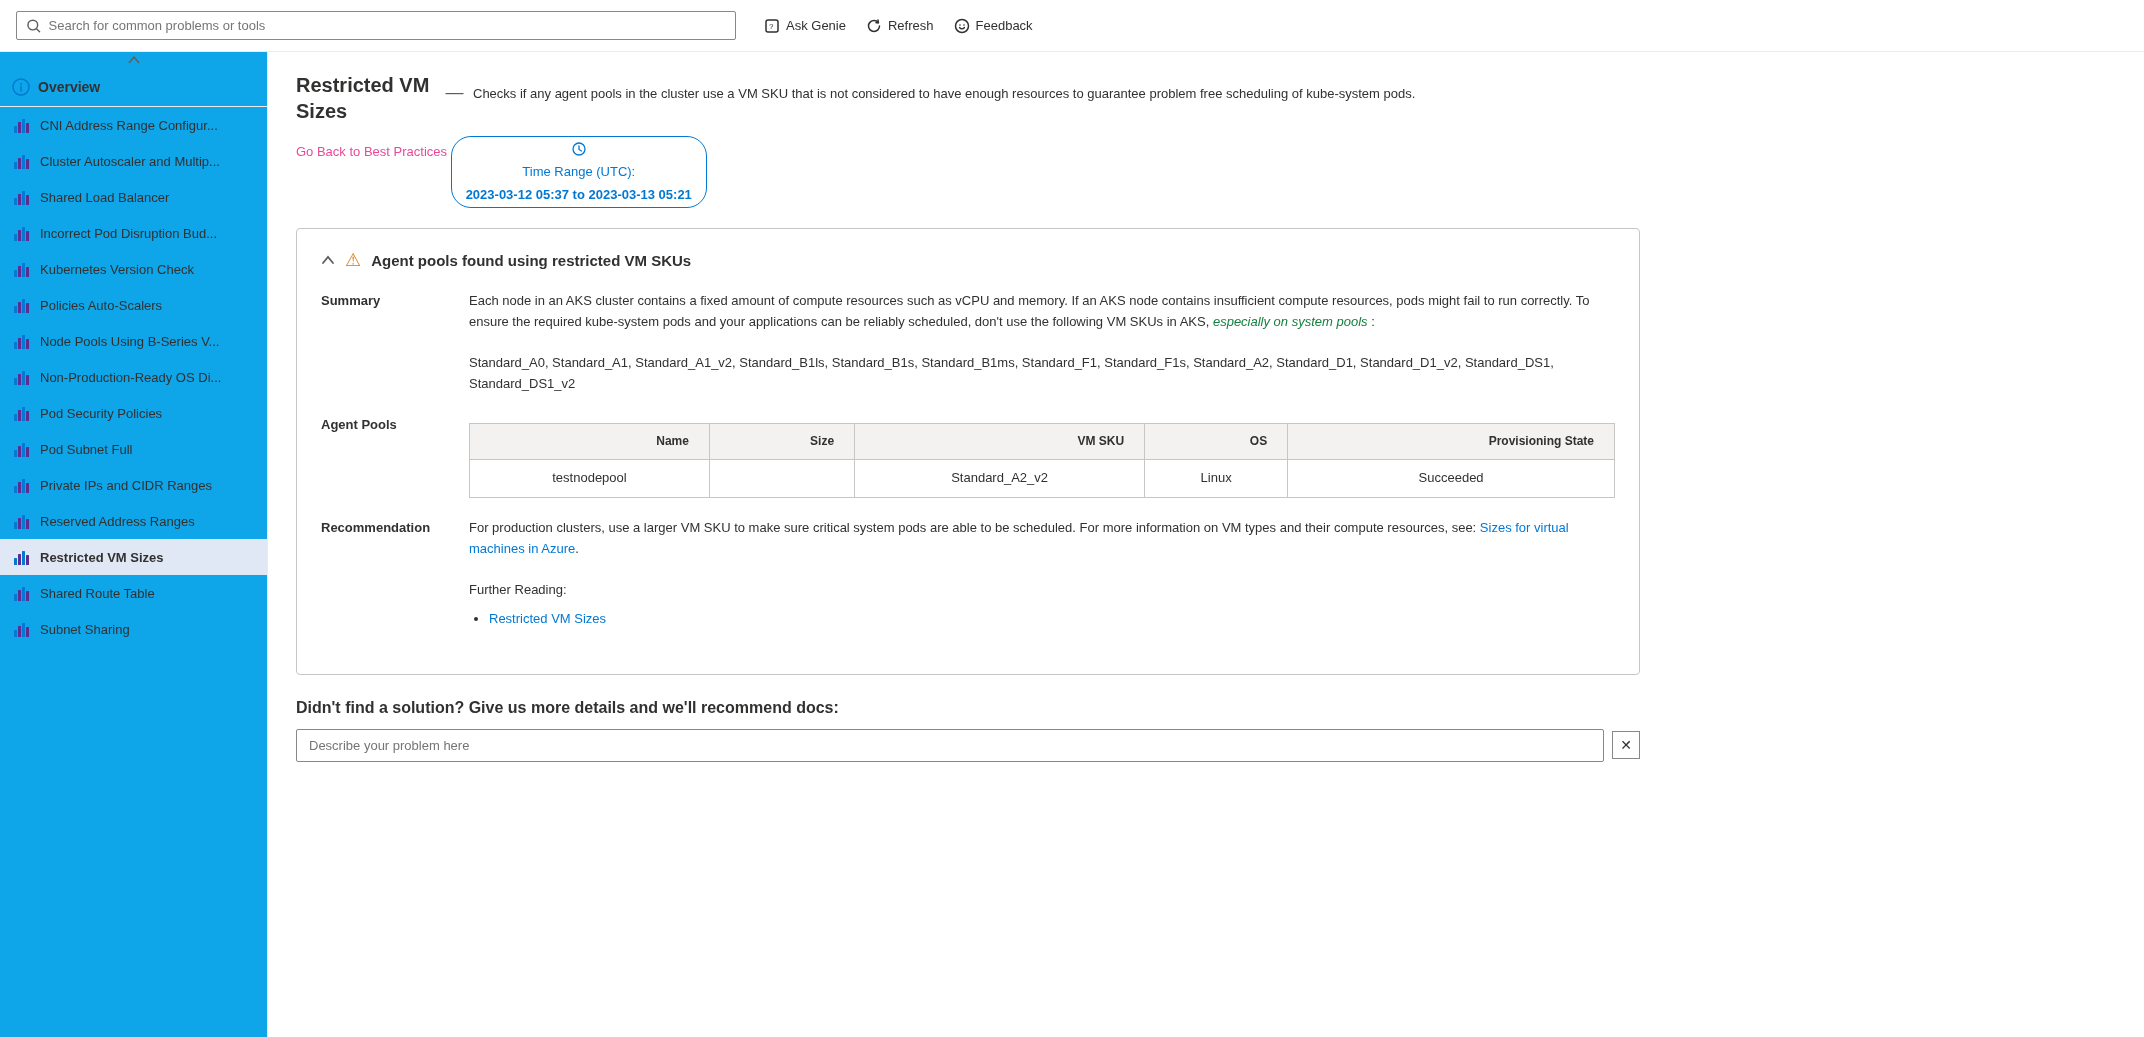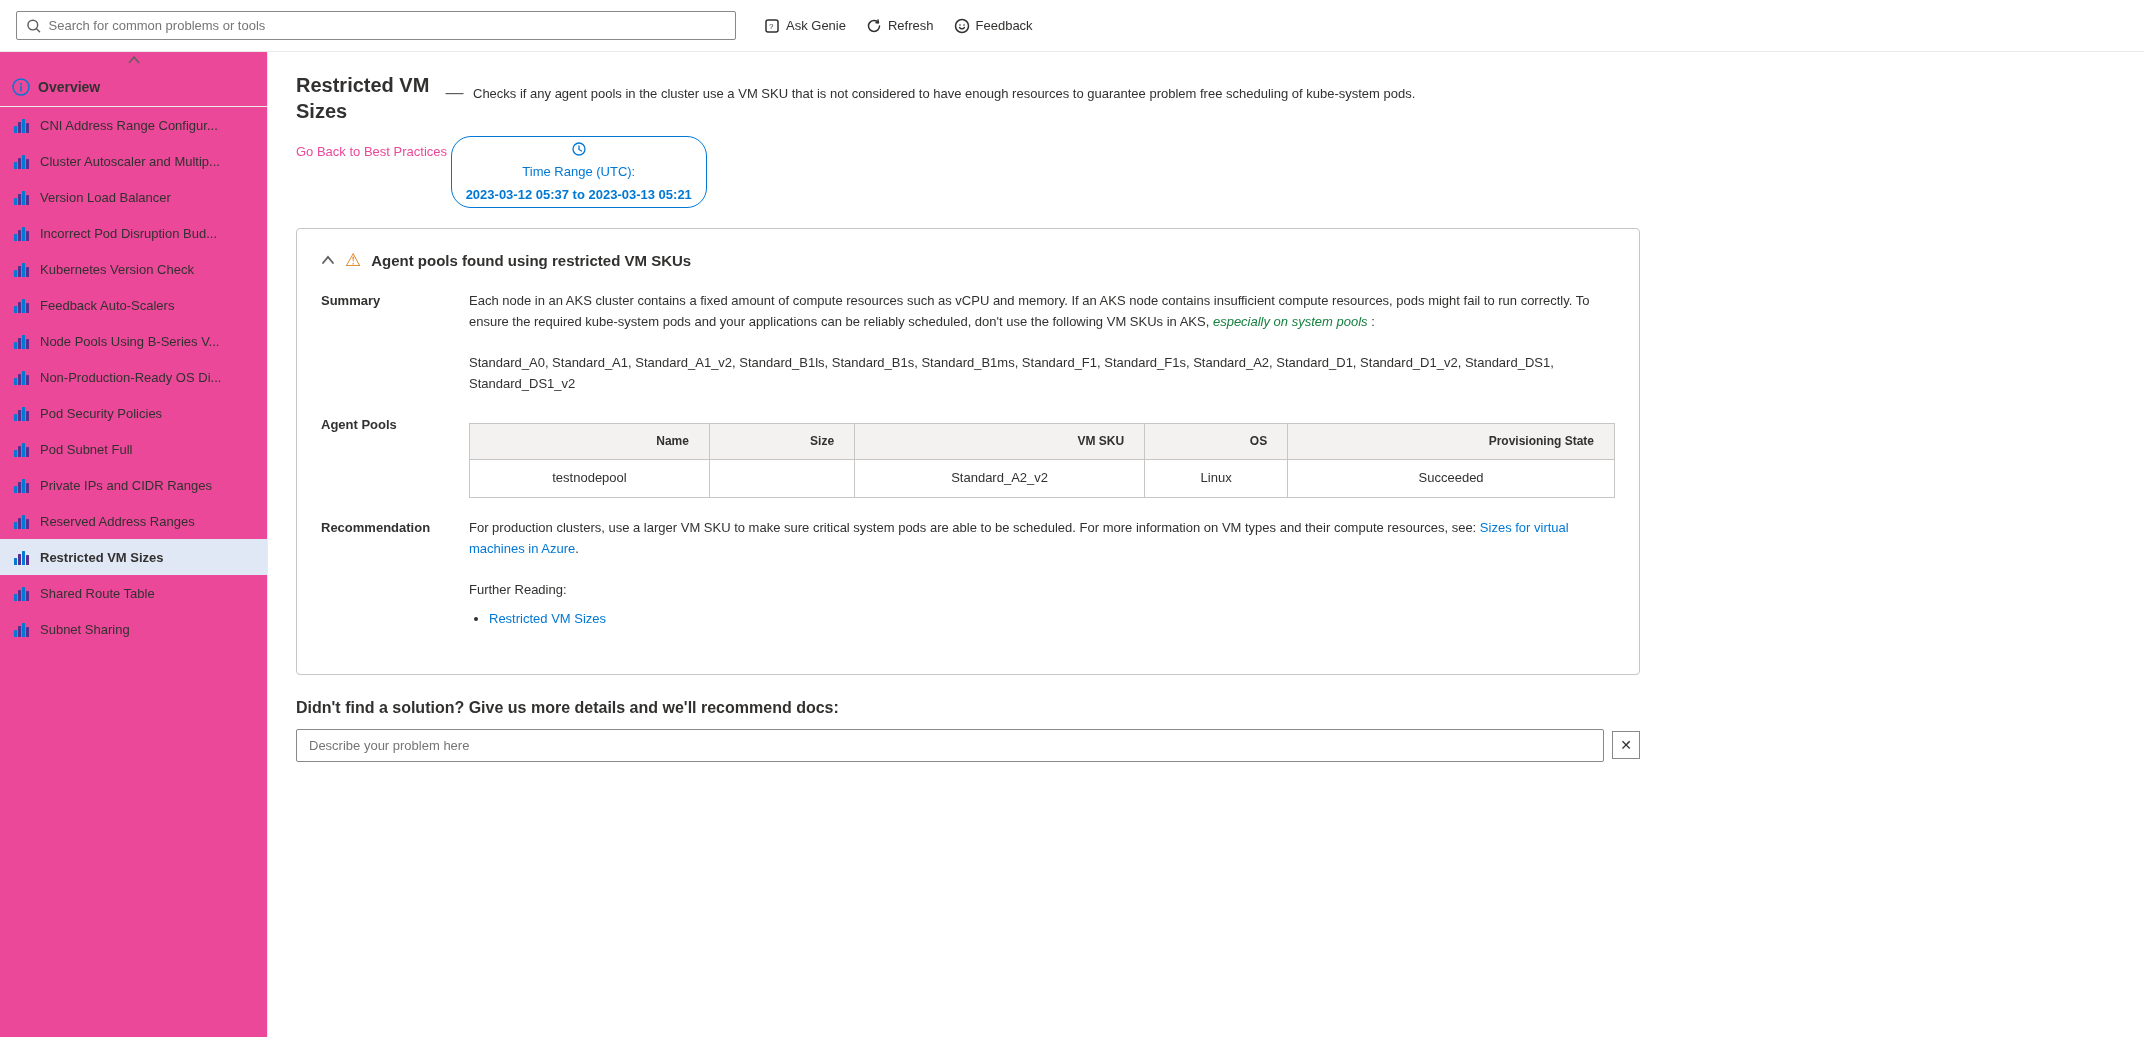--- a/index.html
+++ b/index.html
@@ -14,21 +14,21 @@
     }
     .search-box input { border: none; outline: none; font-size: 13px; color: #605e5c; width: 100%; background: transparent; }
     .topbar-actions { display: flex; align-items: center; gap: 20px; margin-left: 16px; }
     .topbar-btn { display: flex; align-items: center; gap: 6px; background: none; border: none; cursor: pointer; font-size: 13px; color: #323130; }
 
     
     .main-layout { display: flex; flex: 1; overflow: hidden; }
 
     
     .sidebar {
-      width: 268px; flex-shrink: 0; border-right: 1px solid #edebe9; overflow-y: auto; background: #ec4899;
+      width: 268px; flex-shrink: 0; border-right: 1px solid #edebe9; overflow-y: auto; background: #0ea5e9;
     }
     .sidebar-item {
       display: flex; align-items: center; gap: 8px; padding: 8px 12px; cursor: pointer; font-size: 13px; color: #323130;
     }
     .sidebar-item.active { background: #e0e7f5; font-weight: 600; }
     .sidebar-icon {
       width: 20px; height: 20px; flex-shrink: 0; display: flex; align-items: center; justify-content: center;
     }
     .sidebar-icon svg { width: 18px; height: 18px; }
     .sidebar-overview { display: flex; align-items: center; gap: 8px; padding: 10px 12px; font-weight: 600; font-size: 14px; cursor: pointer; border-bottom: 1px solid #edebe9; }
@@ -169,21 +169,21 @@
   </div>
         <div class="sidebar-item">
     <div class="sidebar-icon">
       <svg width="18" height="18" viewBox="0 0 18 18" fill="none">
         <rect x="1" y="10" width="3" height="7" fill="#0078d4" rx="0.5"></rect>
         <rect x="5" y="6" width="3" height="11" fill="#5c2d91" rx="0.5"></rect>
         <rect x="9" y="3" width="3" height="14" fill="#0078d4" rx="0.5"></rect>
         <rect x="13" y="7" width="3" height="10" fill="#5c2d91" rx="0.5"></rect>
       </svg>
     </div>
-    <span>Version Load Balancer</span>
+    <span>Shared Load Balancer</span>
   </div>
         <div class="sidebar-item">
     <div class="sidebar-icon">
       <svg width="18" height="18" viewBox="0 0 18 18" fill="none">
         <rect x="1" y="10" width="3" height="7" fill="#0078d4" rx="0.5"></rect>
         <rect x="5" y="6" width="3" height="11" fill="#5c2d91" rx="0.5"></rect>
         <rect x="9" y="3" width="3" height="14" fill="#0078d4" rx="0.5"></rect>
         <rect x="13" y="7" width="3" height="10" fill="#5c2d91" rx="0.5"></rect>
       </svg>
     </div>
@@ -202,21 +202,21 @@
   </div>
         <div class="sidebar-item">
     <div class="sidebar-icon">
       <svg width="18" height="18" viewBox="0 0 18 18" fill="none">
         <rect x="1" y="10" width="3" height="7" fill="#0078d4" rx="0.5"></rect>
         <rect x="5" y="6" width="3" height="11" fill="#5c2d91" rx="0.5"></rect>
         <rect x="9" y="3" width="3" height="14" fill="#0078d4" rx="0.5"></rect>
         <rect x="13" y="7" width="3" height="10" fill="#5c2d91" rx="0.5"></rect>
       </svg>
     </div>
-    <span>Feedback Auto-Scalers</span>
+    <span>Policies Auto-Scalers</span>
   </div>
         <div class="sidebar-item">
     <div class="sidebar-icon">
       <svg width="18" height="18" viewBox="0 0 18 18" fill="none">
         <rect x="1" y="10" width="3" height="7" fill="#0078d4" rx="0.5"></rect>
         <rect x="5" y="6" width="3" height="11" fill="#5c2d91" rx="0.5"></rect>
         <rect x="9" y="3" width="3" height="14" fill="#0078d4" rx="0.5"></rect>
         <rect x="13" y="7" width="3" height="10" fill="#5c2d91" rx="0.5"></rect>
       </svg>
     </div>

